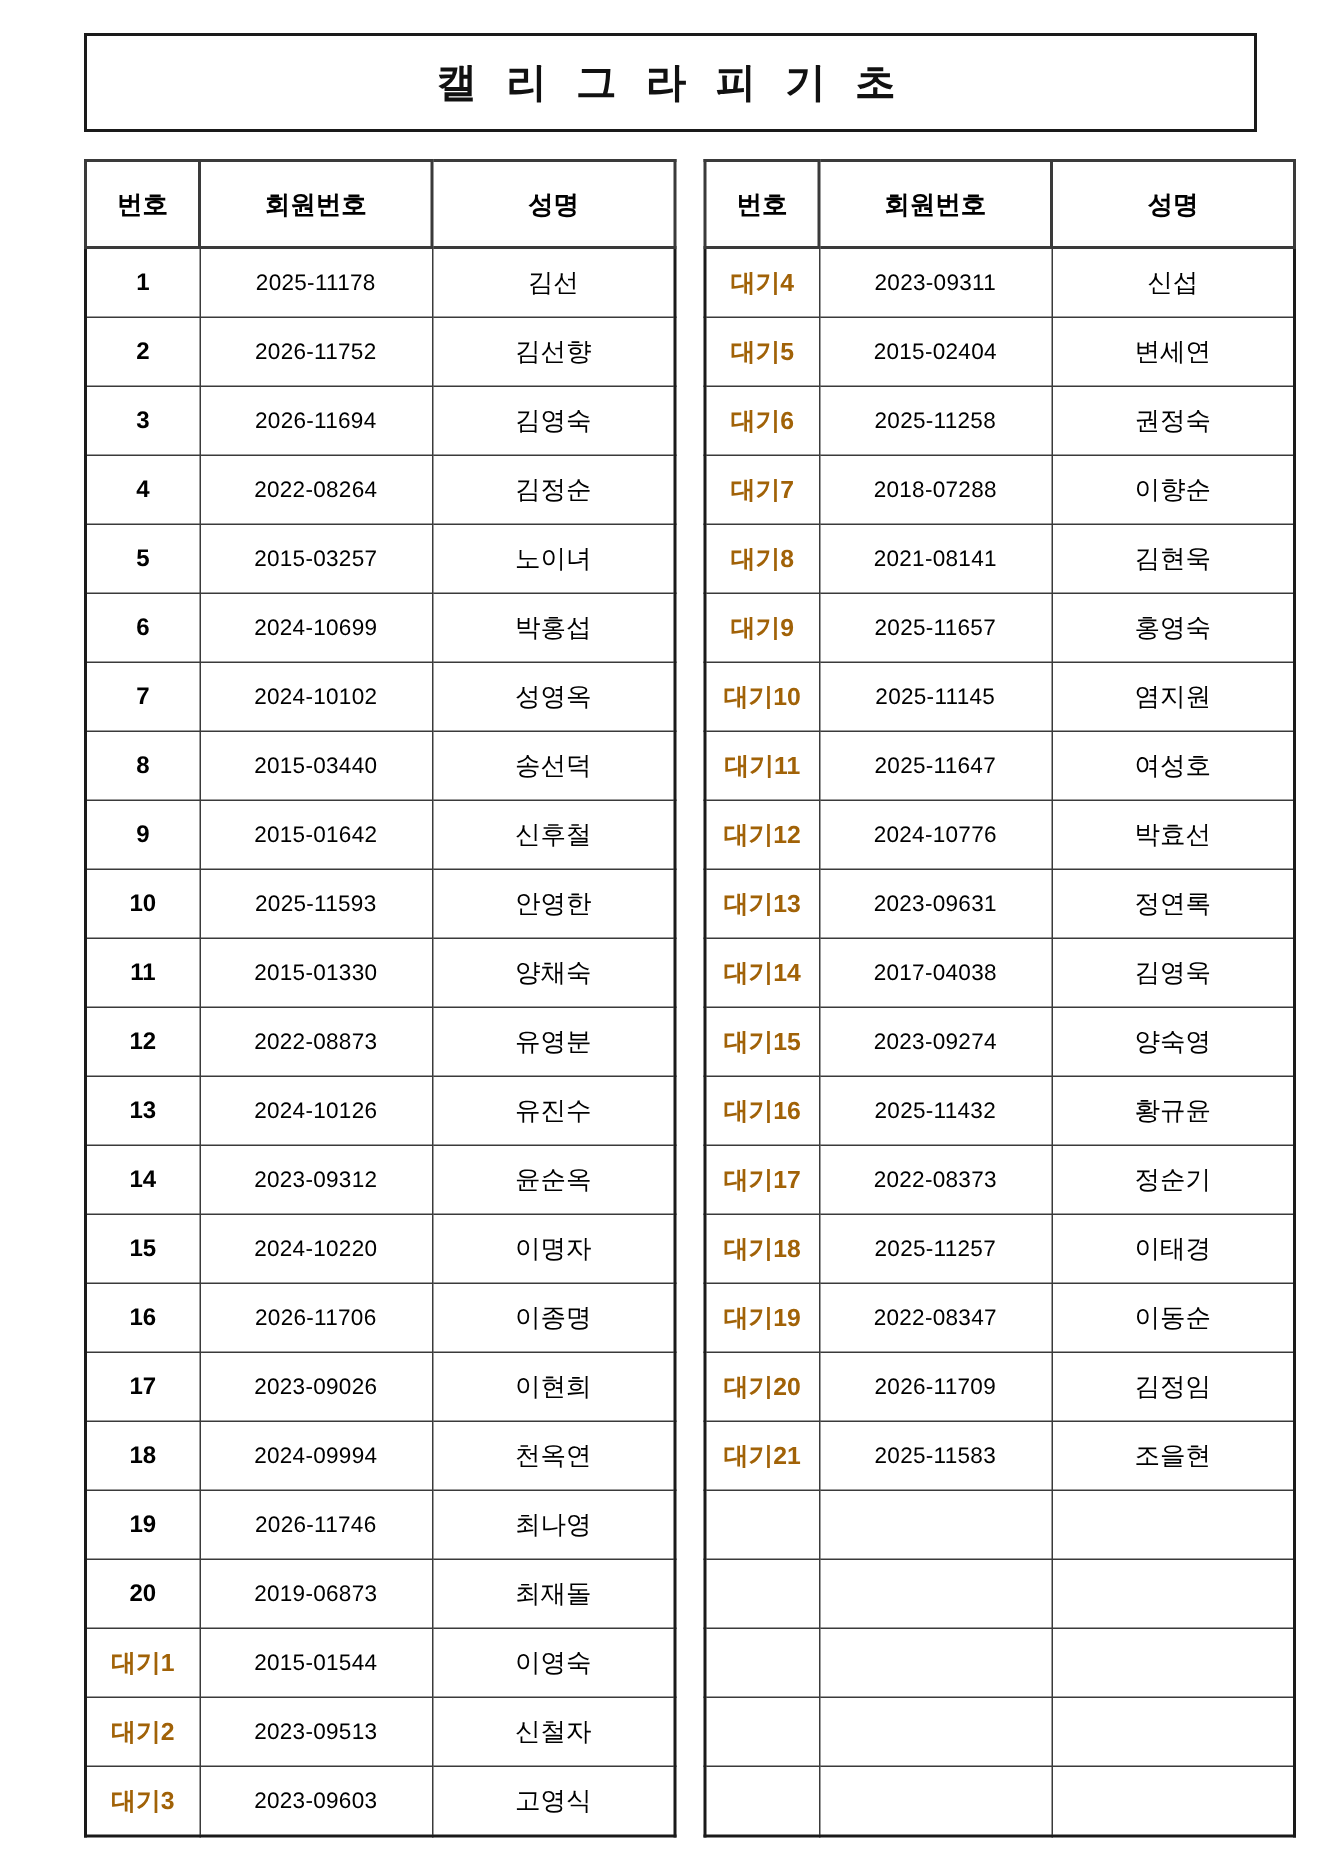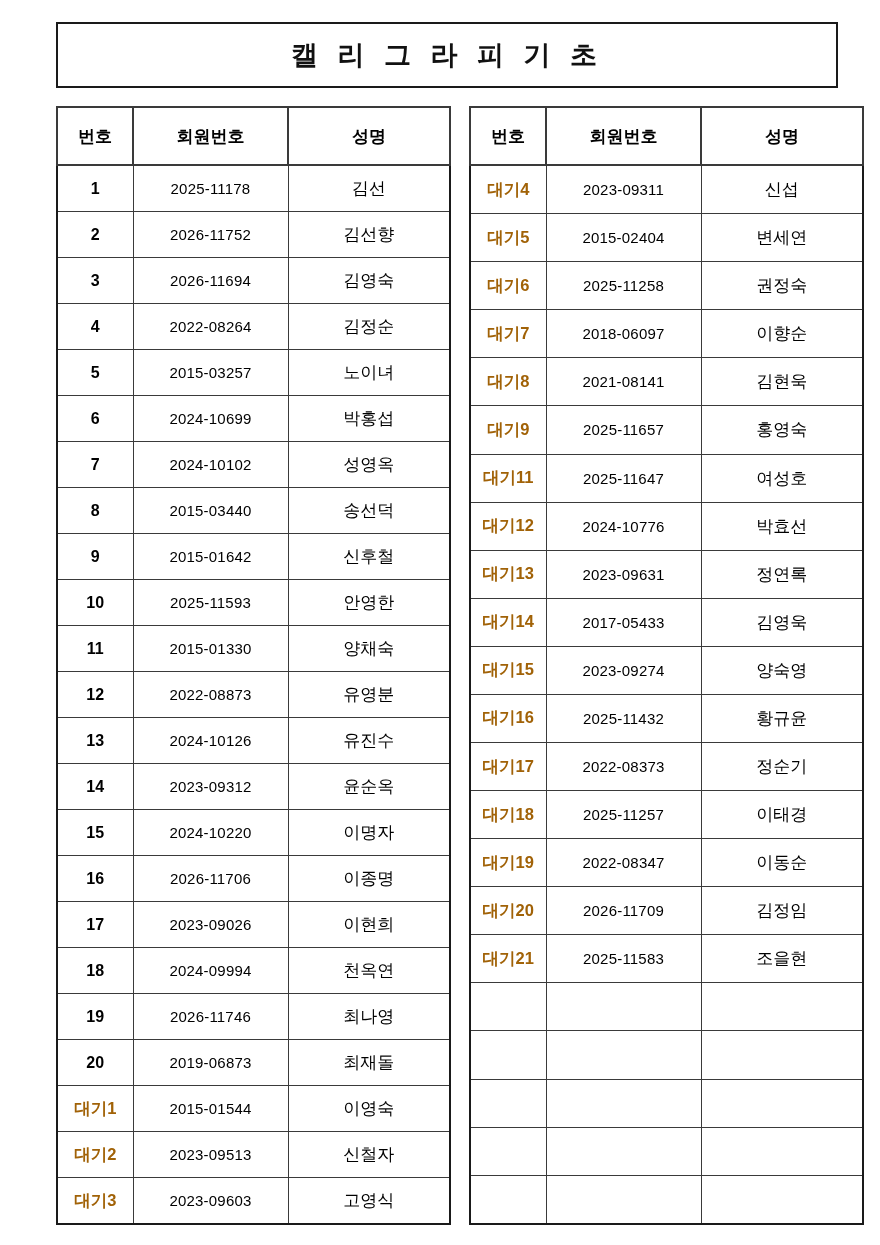--- a/index.html
+++ b/index.html
@@ -249,51 +249,56 @@
             <td class="cell-id">2015-02404</td>
             <td class="cell-nm">변세연</td>
           </tr>
           <tr>
             <td class="cell-no wait">대기6</td>
             <td class="cell-id">2025-11258</td>
             <td class="cell-nm">권정숙</td>
           </tr>
           <tr>
             <td class="cell-no wait">대기7</td>
-            <td class="cell-id">2018-06097</td>
+            <td class="cell-id">2018-07288</td>
             <td class="cell-nm">이향순</td>
           </tr>
           <tr>
             <td class="cell-no wait">대기8</td>
             <td class="cell-id">2021-08141</td>
             <td class="cell-nm">김현욱</td>
           </tr>
           <tr>
             <td class="cell-no wait">대기9</td>
             <td class="cell-id">2025-11657</td>
             <td class="cell-nm">홍영숙</td>
           </tr>
           <tr>
+            <td class="cell-no wait">대기10</td>
+            <td class="cell-id">2025-11145</td>
+            <td class="cell-nm">염지원</td>
+          </tr>
+          <tr>
             <td class="cell-no wait">대기11</td>
             <td class="cell-id">2025-11647</td>
             <td class="cell-nm">여성호</td>
           </tr>
           <tr>
             <td class="cell-no wait">대기12</td>
             <td class="cell-id">2024-10776</td>
             <td class="cell-nm">박효선</td>
           </tr>
           <tr>
             <td class="cell-no wait">대기13</td>
             <td class="cell-id">2023-09631</td>
             <td class="cell-nm">정연록</td>
           </tr>
           <tr>
             <td class="cell-no wait">대기14</td>
-            <td class="cell-id">2017-05433</td>
+            <td class="cell-id">2017-04038</td>
             <td class="cell-nm">김영욱</td>
           </tr>
           <tr>
             <td class="cell-no wait">대기15</td>
             <td class="cell-id">2023-09274</td>
             <td class="cell-nm">양숙영</td>
           </tr>
           <tr>
             <td class="cell-no wait">대기16</td>
             <td class="cell-id">2025-11432</td>

